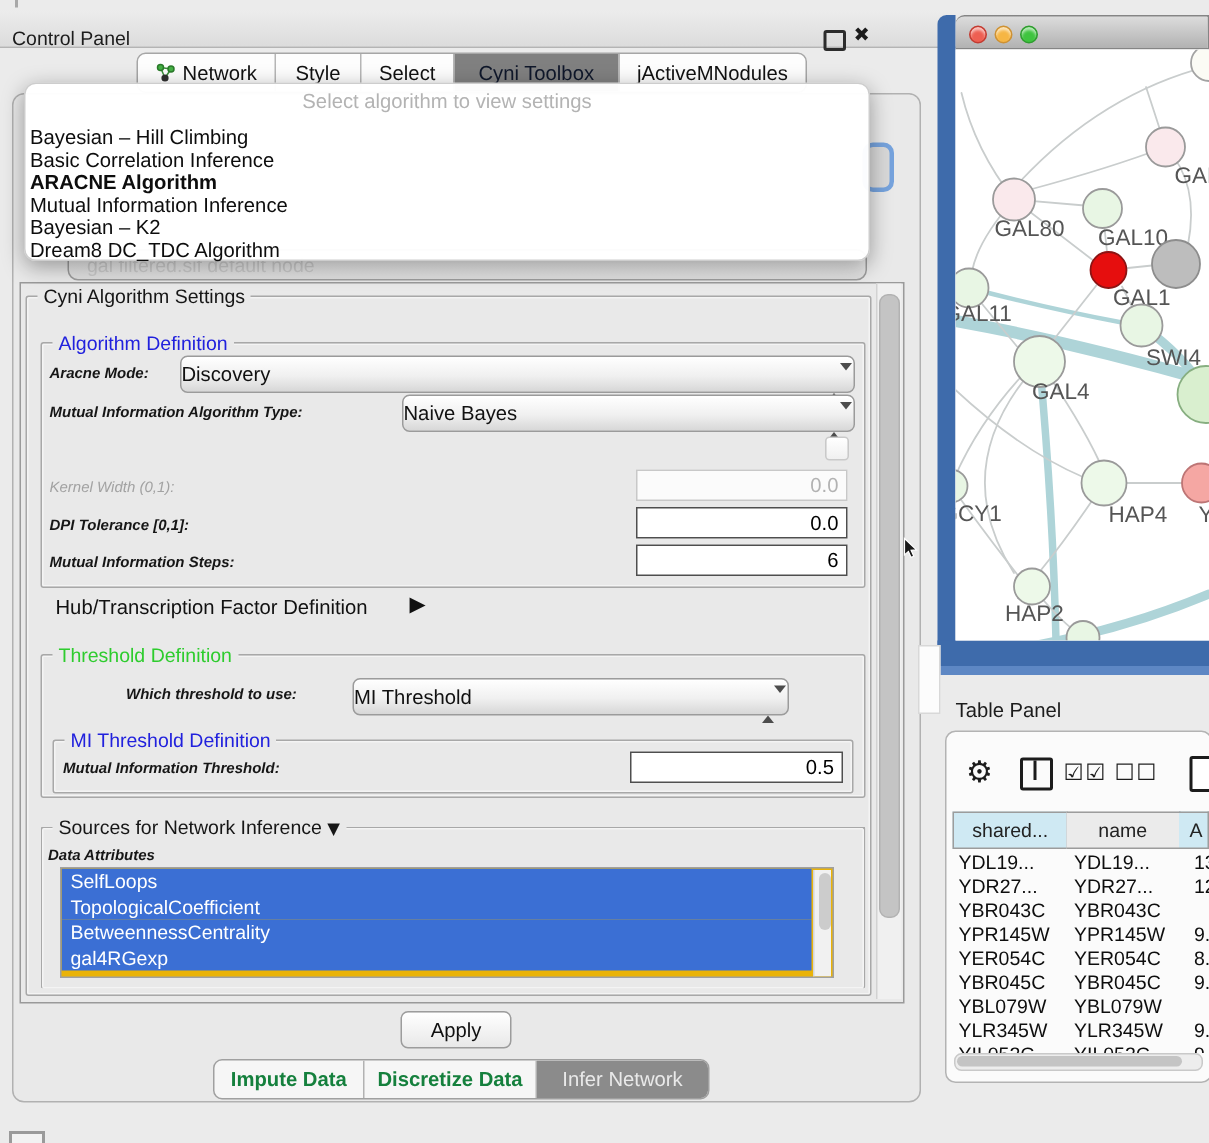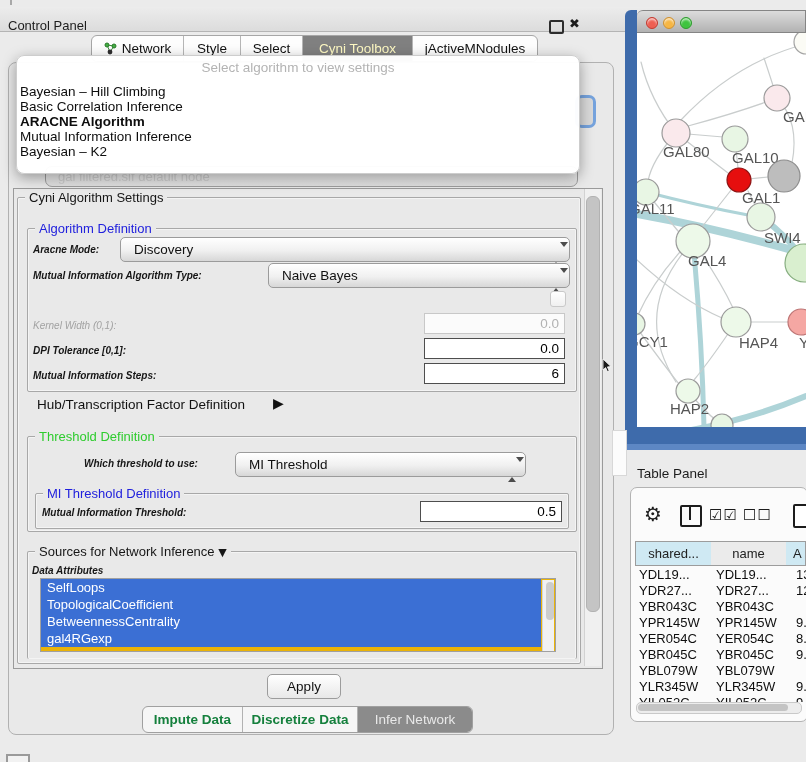--- a/index.html
+++ b/index.html
@@ -14,21 +14,21 @@
      background:linear-gradient(#ececec,#dcdcdc);border-bottom:1px solid #b4b4b4;}
   .cp-title{left:8px;top:11px;font-size:13px;color:#1c1c1c;}
   .float-btn{left:549px;top:13px;width:11px;height:10px;border:2px solid #2c2c2c;border-radius:2px;}
   .close-btn{left:569px;top:9px;font-size:13px;font-weight:bold;color:#1b1b1b;}
 
   .tabbar{left:91px;top:35px;height:25px;display:flex;background:#fdfdfd;
      border:1px solid #a6a6a6;border-radius:6px;overflow:hidden;}
   .tab{display:flex;align-items:center;justify-content:center;font-size:13.5px;color:#111;
      border-right:1px solid #b6b6b6;box-sizing:border-box;gap:5px;}
   .tab:last-child{border-right:none;}
-  .tab.sel{background:#808080;color:#fef9c3;}
+  .tab.sel{background:#808080;color:#0f172a;}
 
   .panel-box{left:8px;top:62px;width:604px;height:671px;border:1px solid #b1b1b1;
      border-radius:8px;background:#e9e9e9;}
 
   
   .combo-sliver{left:45px;top:166px;width:533px;height:21px;border:1px solid #9d9d9d;
      border-radius:7px;background:linear-gradient(#f6f6f6,#dedede);color:#b9b9b9;
      font-size:13px;line-height:20px;padding-left:12px;box-sizing:border-box;overflow:hidden;}
   .combo-frag{left:575px;top:95px;width:15px;height:27px;border:3px solid #76a3dd;
      border-radius:7px;background:#d9d9d9;}
@@ -49,21 +49,21 @@
   .legend{position:absolute;top:-8px;left:7px;background:#e9e9e9;padding:0 4px;font-size:13px;}
   .lg-blue{color:#2121dd;}
   .lg-green{color:#2ecc2e;}
   .lg-black{color:#161616;}
 
   .lbl{font-size:10px;font-weight:bold;color:#161616;white-space:nowrap;font-style:italic;}
   .lbl.dis{color:#a2a2a2;}
 
   .combo{height:25px;border:1px solid #9b9b9b;border-radius:5px;box-sizing:border-box;
      background:linear-gradient(#ffffff,#f0f0f0 55%,#d7d7d7);box-shadow:inset 0 1px 0 #fff;
-     font-size:13.5px;color:#111;line-height:23px;padding-left:13px;}
+     font-size:13.5px;color:#111;line-height:23px;}
   .spin{position:absolute;right:9px;top:5px;width:8px;}
   .spin .up{width:0;height:0;border-left:4px solid transparent;border-right:4px solid transparent;
      border-bottom:5px solid #4c4c4c;margin-bottom:3px;}
   .spin .dn{width:0;height:0;border-left:4px solid transparent;border-right:4px solid transparent;
      border-top:5px solid #4c4c4c;}
 
   .field{position:absolute;box-sizing:border-box;height:21px;font-size:13.5px;text-align:right;
      padding:0 5px;font-family:"Liberation Sans",sans-serif;border:1px solid #4e4e4e;background:#fff;color:#000;}
   .field.dis{border:1px solid #c8c8c8;background:#fbfbfb;color:#b2b2b2;}
   .chk{left:550px;top:291px;width:14px;height:14px;border:1.5px solid #c9c9c9;border-radius:3px;
@@ -163,20 +163,21 @@
   </div>
   <div class="abs combo-frag"></div>
 
   <div class="abs popup">
     <div class="abs popup-head">Select algorithm to view settings</div>
     <div class="abs popup-item" style="top:28px;">Bayesian – Hill Climbing</div>
     <div class="abs popup-item" style="top:43px;">Basic Correlation Inference</div>
     <div class="abs popup-item bold" style="top:58px;">ARACNE Algorithm</div>
     <div class="abs popup-item" style="top:73px;">Mutual Information Inference</div>
     <div class="abs popup-item" style="top:88px;">Bayesian – K2</div>
+    <div class="abs popup-item" style="top:103px;">Dream8 DC_TDC Algorithm</div>
   </div>
 
   <div class="abs viewport"></div>
   <div class="abs vtrack"></div>
   <div class="abs vthumb"></div>
 
   <div class="abs fieldset" style="left:17px;top:197px;width:562px;height:465px;">
     <span class="legend lg-black">Cyni Algorithm Settings</span>
   </div>
 

